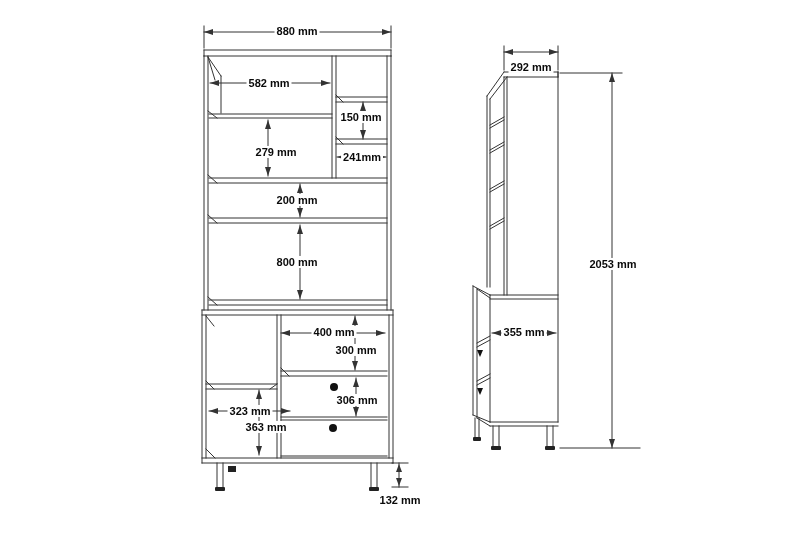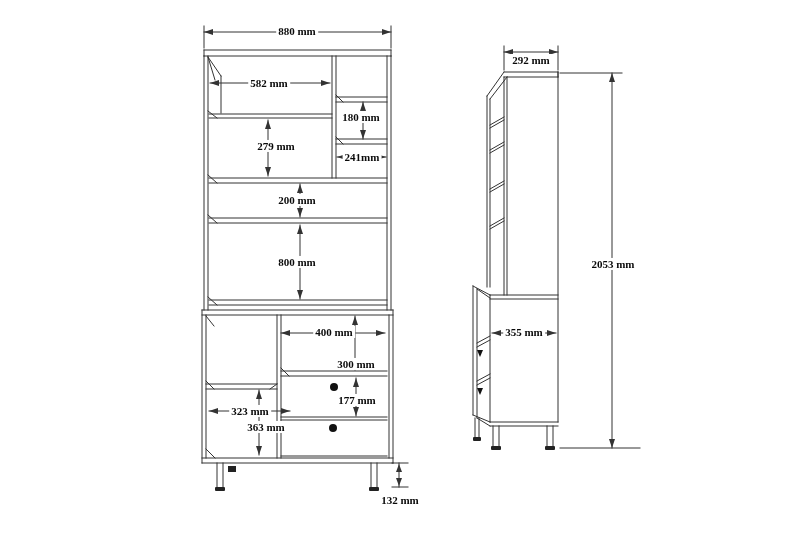--- a/index.html
+++ b/index.html
@@ -1,18 +1,18 @@
 <!DOCTYPE html>
 <html><head>
 <meta charset="utf-8">
 <style>
   html,body{margin:0;padding:0;background:#fff;}
   #canvas{
     position:relative;width:800px;height:533px;background:#fff;overflow:hidden;
-    font-family:Liberation Serif, serif;
+    font-family:Liberation Sans, sans-serif;
   }
   #linework{position:absolute;left:0;top:0;}
   .dim-label{
     position:absolute;transform:translate(-50%,-50%);
     font-size:11px;font-weight:bold;color:#0a0a0a;background:#fff;
     padding:0 2px;white-space:nowrap;line-height:1.1;
   }
 </style>
 </head>
 <body>
@@ -168,29 +168,29 @@
 
         <path d="M560,73 H622 M560,448 H640 M612,73 V448"></path>
         <polygon points="612,73 609,82 615,82" fill="#333" stroke="none"></polygon>
         <polygon points="612,448 609,439 615,439" fill="#333" stroke="none"></polygon>
       </g>
     </g>
   </svg>
 
   <span class="dim-label" style="left:297px;top:31px">880 mm</span>
   <span class="dim-label" style="left:269px;top:83px">582 mm</span>
-  <span class="dim-label" style="left:361px;top:117px">180 mm</span>
+  <span class="dim-label" style="left:361px;top:117px">150 mm</span>
   <span class="dim-label" style="left:362px;top:157px">241mm</span>
-  <span class="dim-label" style="left:276px;top:146px">279 mm</span>
+  <span class="dim-label" style="left:276px;top:152px">279 mm</span>
   <span class="dim-label" style="left:297px;top:200px">200 mm</span>
   <span class="dim-label" style="left:297px;top:262px">800 mm</span>
   <span class="dim-label" style="left:334px;top:332px">400 mm</span>
-  <span class="dim-label" style="left:356px;top:364px">300 mm</span>
-  <span class="dim-label" style="left:357px;top:400px">177 mm</span>
+  <span class="dim-label" style="left:356px;top:350px">300 mm</span>
+  <span class="dim-label" style="left:357px;top:400px">306 mm</span>
   <span class="dim-label" style="left:250px;top:411px">323 mm</span>
   <span class="dim-label" style="left:266px;top:427px">363 mm</span>
   <span class="dim-label" style="left:400px;top:500px">132 mm</span>
 
-  <span class="dim-label" style="left:531px;top:60px">292 mm</span>
+  <span class="dim-label" style="left:531px;top:67px">292 mm</span>
   <span class="dim-label" style="left:524px;top:332px">355 mm</span>
   <span class="dim-label" style="left:613px;top:264px">2053 mm</span>
 
 </div>
 
 </body></html>

